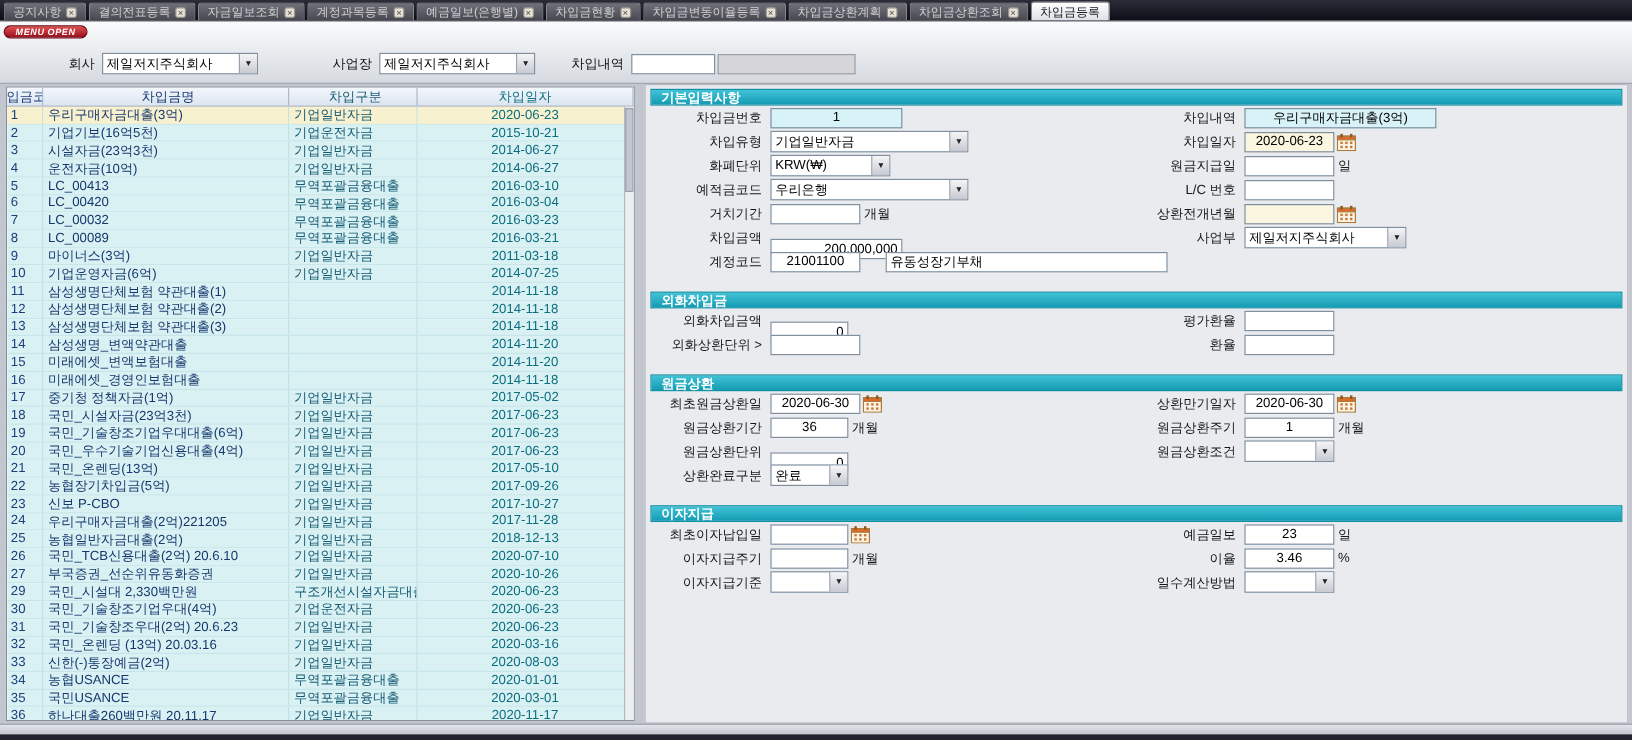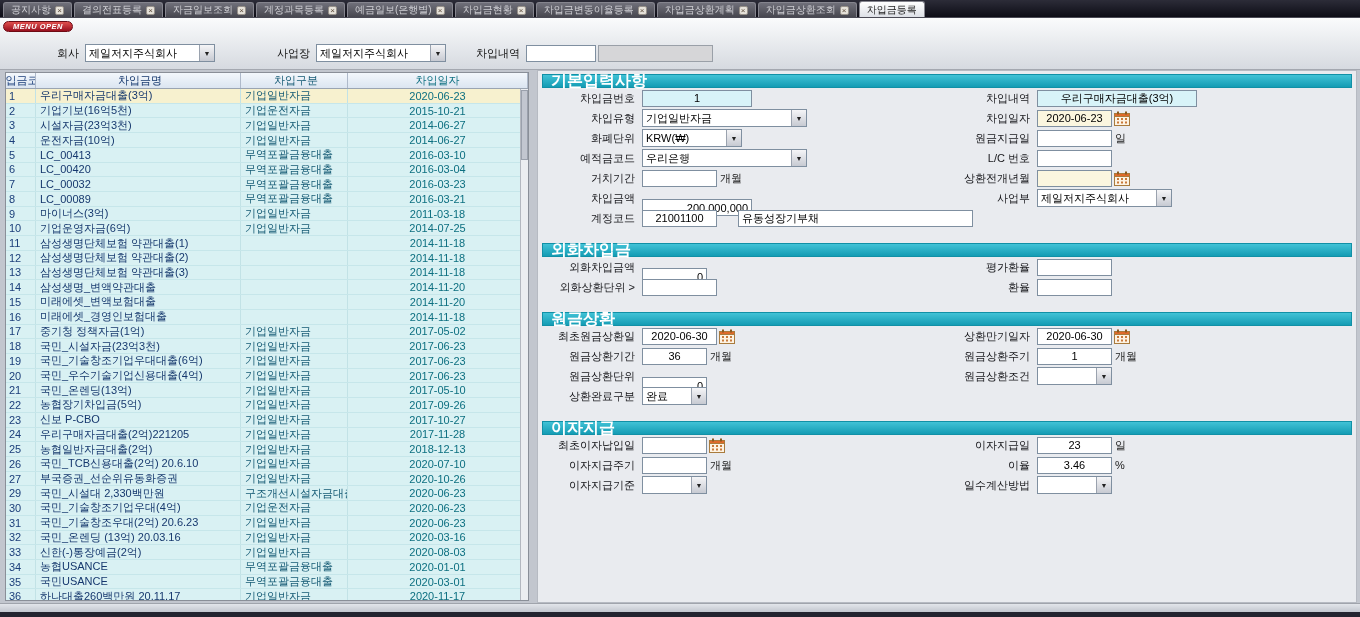--- a/index.html
+++ b/index.html
@@ -114,21 +114,21 @@
   
   .detail {
     position:absolute; left:537px; top:0; right:3px; bottom:0;
     background:#e9ebef; border:1px solid #b6bac2; padding:0 4px;
     overflow:hidden;
   }
   .sechead {
     height:14px; margin-top:3px;
     background: linear-gradient(#41c2d6, #149cb4);
     border:1px solid #1190a6;
-    color:#fff; font-weight:bold; font-size:16px;
+    color:#fff; font-weight:bold; font-size:11px;
     display:flex; align-items:center; padding-left:8px;
   }
   .gap { height:12px; }
   .frow { display:flex; align-items:center; height:20px; }
   .lab, .rlab { width:100px; text-align:right; padding-right:7px; color:#16161a; flex-shrink:0; white-space:nowrap; }
   .lfield { width:295px; display:flex; align-items:center; flex-shrink:0; }
   .rfield { flex:1; display:flex; align-items:center; }
 
   
   .statusbar {
@@ -679,21 +679,21 @@
                   <rect x="3" y="7" width="2" height="2"></rect>
                   <rect x="7" y="7" width="2" height="2"></rect>
                   <rect x="11" y="7" width="2" height="2"></rect>
                   <rect x="3" y="10.5" width="2" height="2"></rect>
                   <rect x="7" y="10.5" width="2" height="2"></rect>
                   <rect x="11" y="10.5" width="2" height="2"></rect>
                 </g>
               </svg>
             </span>
         </span>
-        <span class="rlab">이자지급일</span>
+        <span class="rlab">예금일보</span>
         <span class="rfield">
           <input class="ti w75 ac" value="23" style="">
           <span class="unit">일</span>
         </span>
       </div>
 
       <div class="frow">
         <span class="lab">이자지급주기</span>
         <span class="lfield">
           <input class="ti w65" value="" style="">

